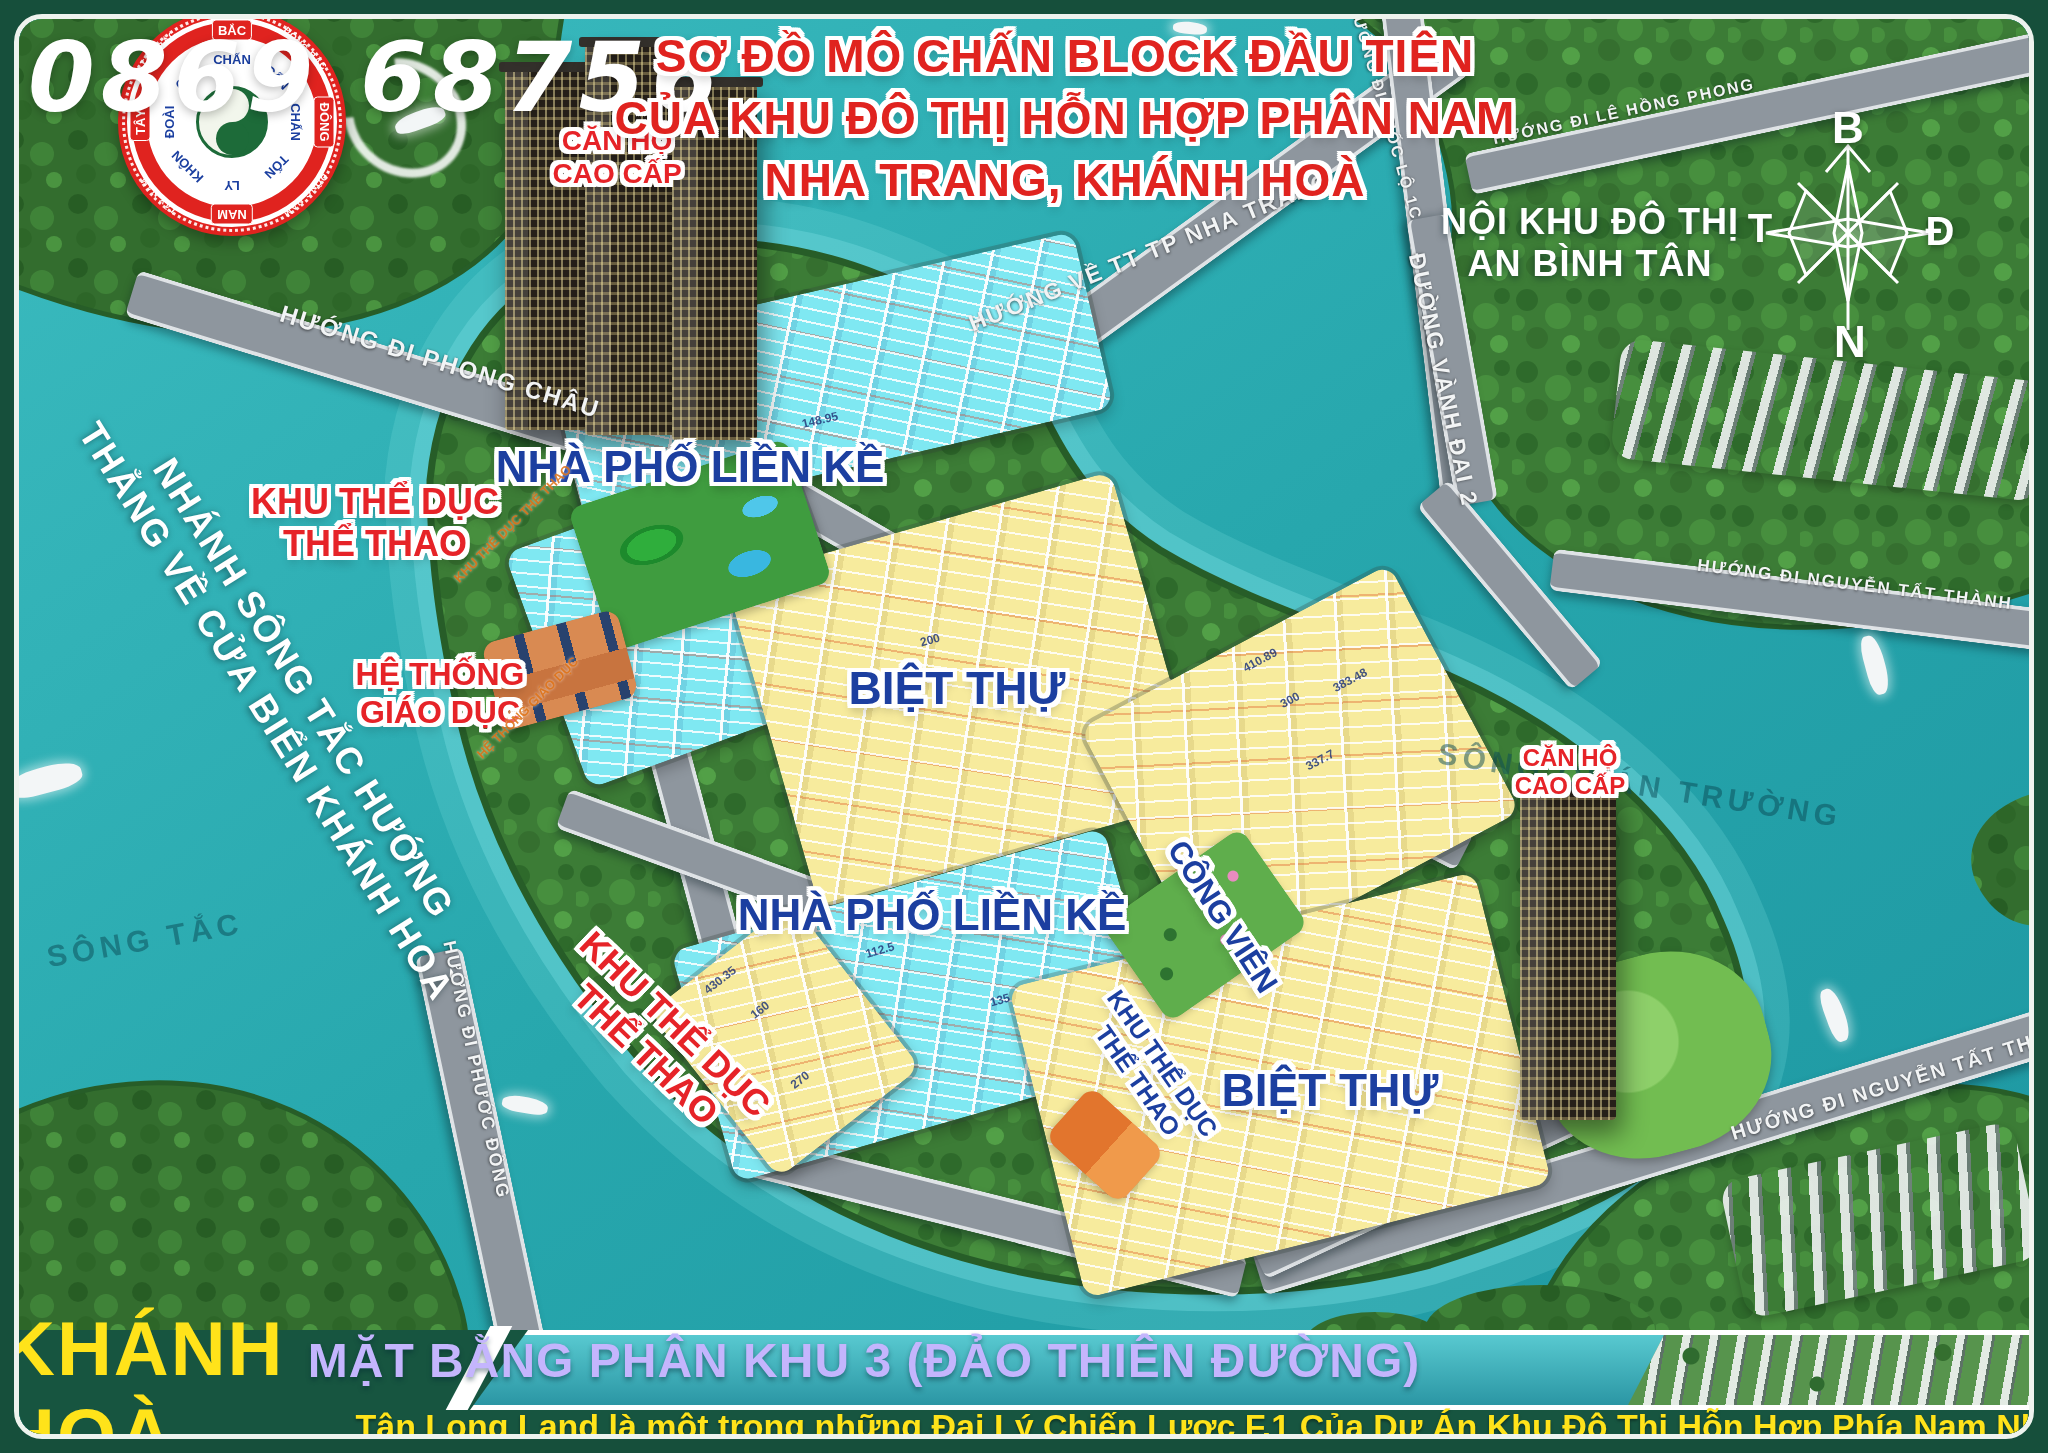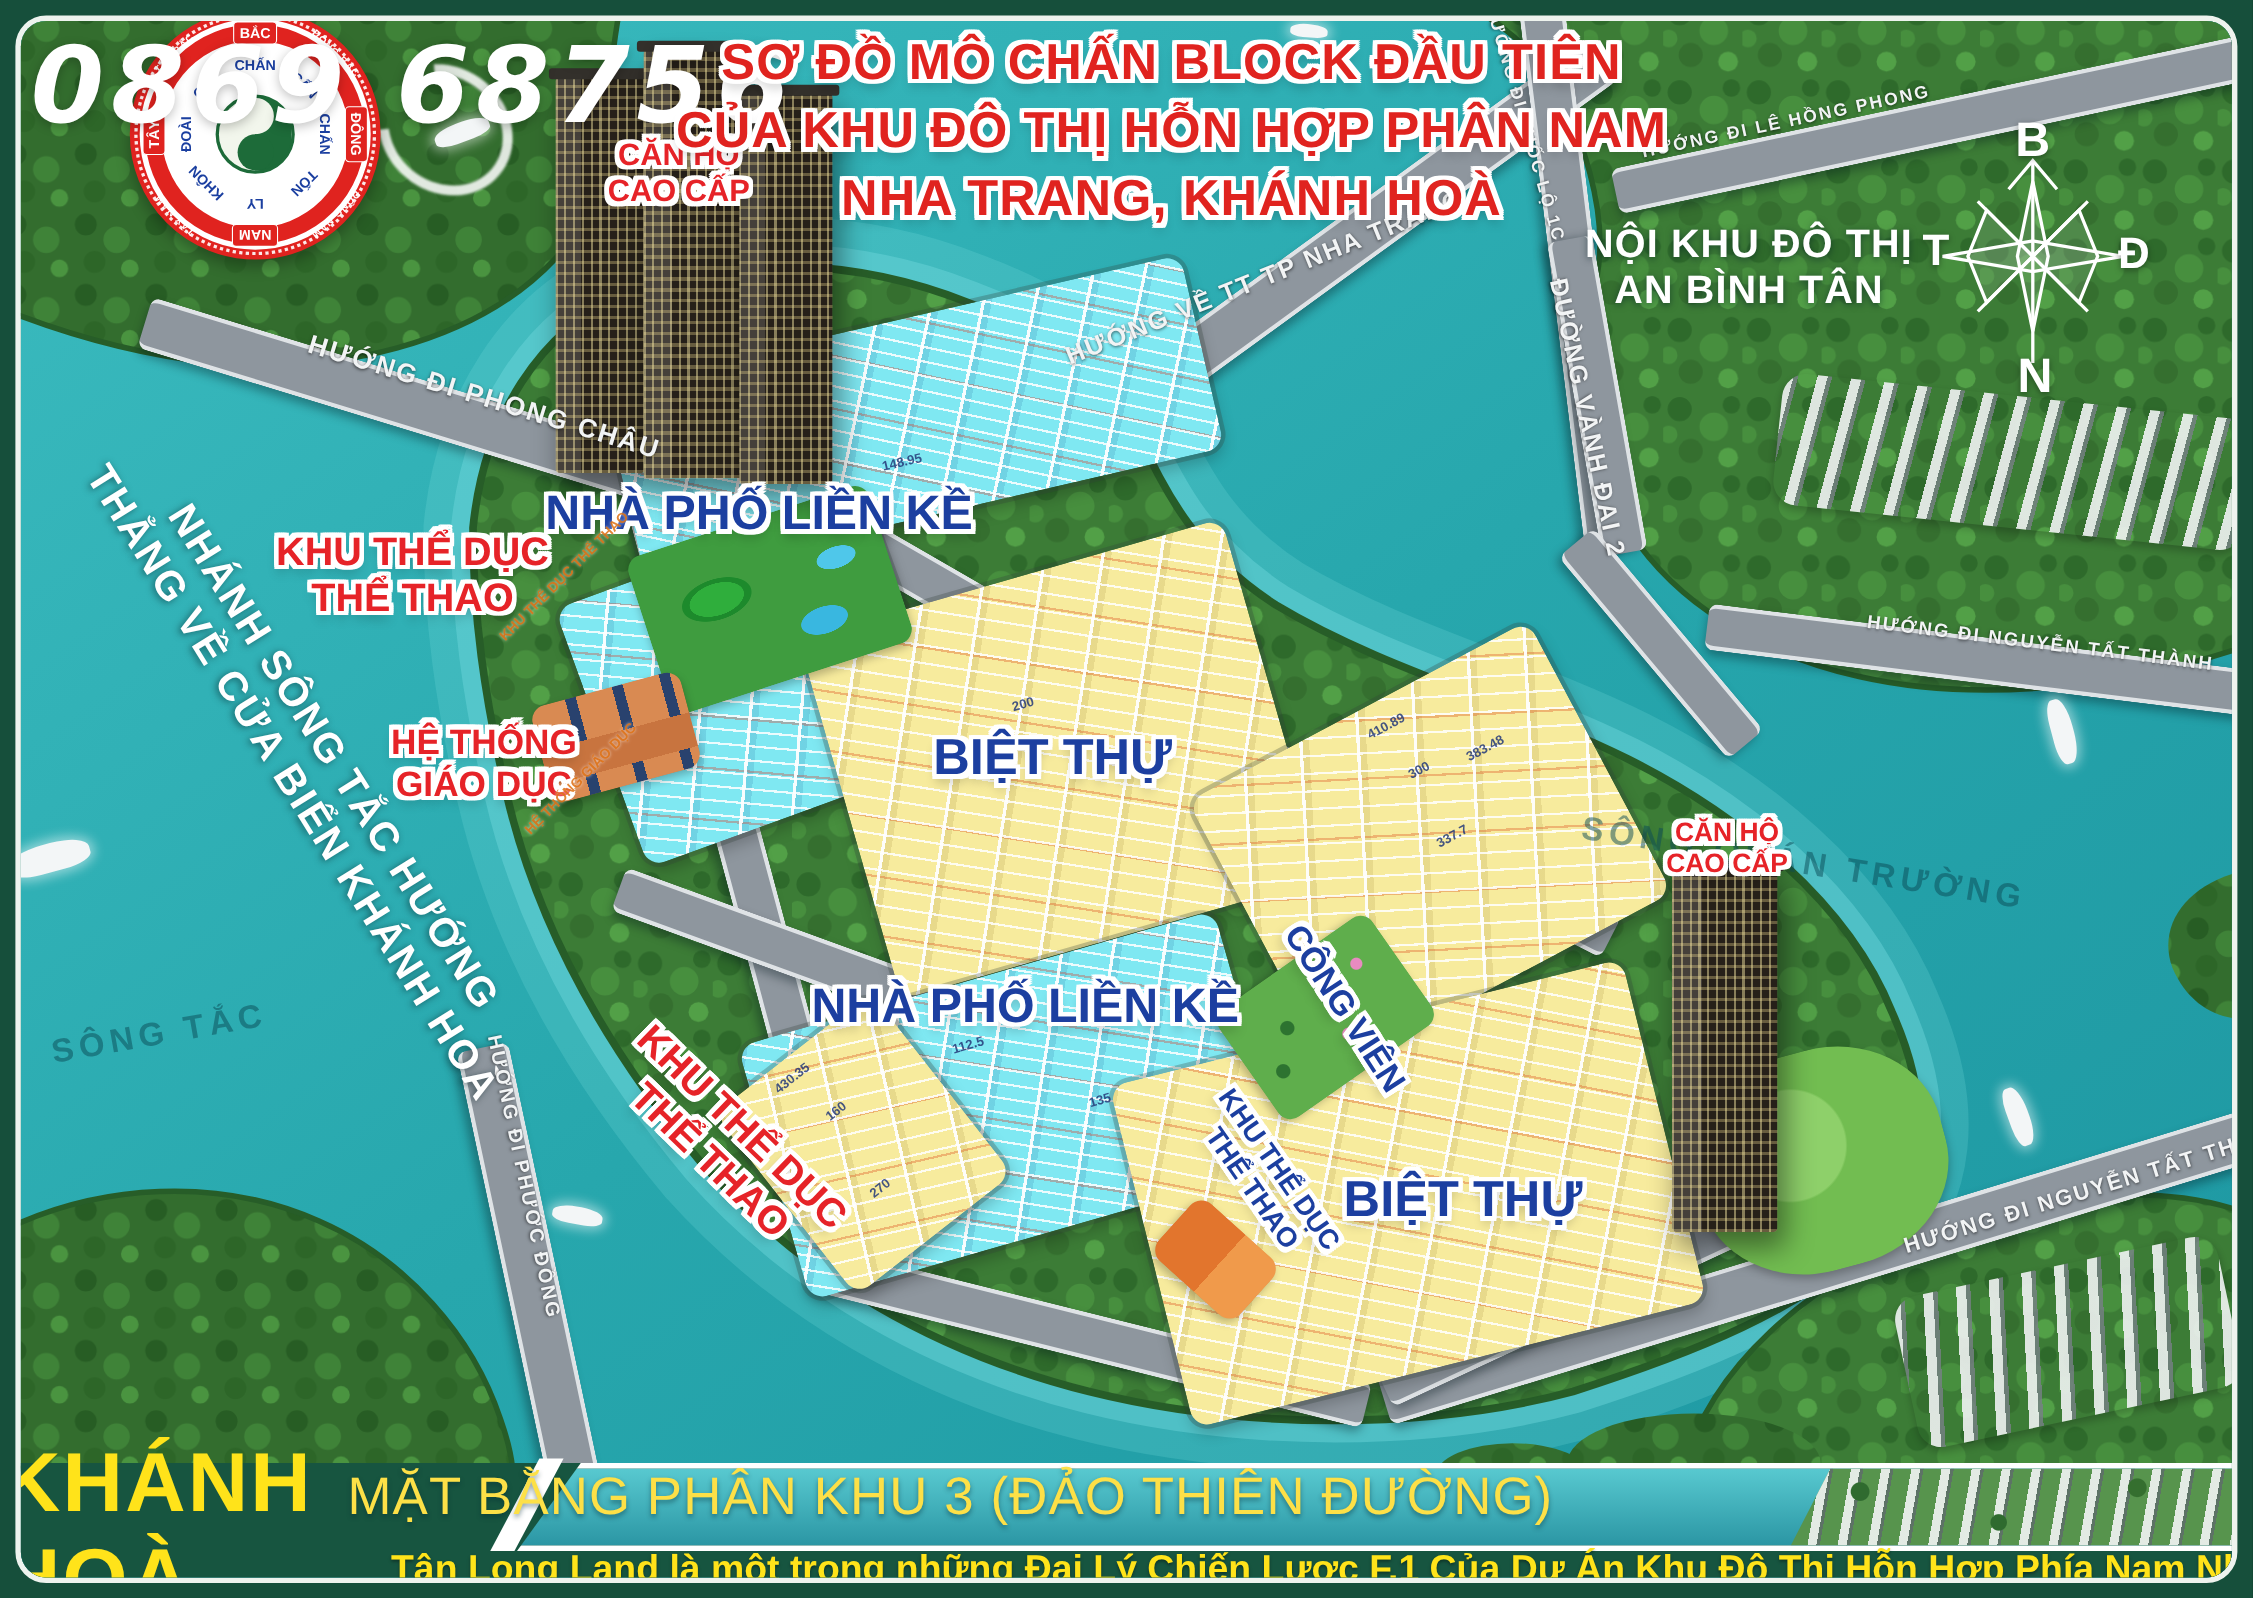--- a/index.html
+++ b/index.html
@@ -137,21 +137,21 @@
        radial-gradient(circle 9px at 45% 70%,#2f6b2f 0 7px,transparent 8px),
        radial-gradient(circle 10px at 75% 25%,#356f2f 0 8px,transparent 9px),
        repeating-linear-gradient(100deg,rgba(242,244,244,.9) 0 8px,rgba(95,104,110,.75) 8px 11px,transparent 11px 27px);
        clip-path:polygon(36px 0,100% 0,100% 100%,0 100%);}
   #footer .slash{position:absolute;left:468px;top:-4px;width:22px;height:84px;background:#fff;
        transform:skewX(-28deg);}
   #province{position:absolute;left:0;top:0;width:470px;height:100%;display:flex;
        align-items:center;justify-content:center;color:var(--accent-yellow);
        font-size:76px;font-weight:bold;letter-spacing:2px;}
   #plan-title{position:absolute;left:110px;right:430px;top:0;height:60px;display:flex;
-       align-items:center;justify-content:center;color:#fde047;font-size:48px;font-weight:normal;
+       align-items:center;justify-content:center;color:#c4b5fd;font-size:48px;font-weight:bold;
        letter-spacing:1px;text-shadow:0 3px 5px rgba(0,40,50,.45);white-space:nowrap;}
   #tagline{position:absolute;left:480px;right:10px;top:70px;height:53px;display:flex;
        align-items:center;justify-content:center;color:var(--accent-yellow);font-size:34px;
        font-weight:bold;white-space:nowrap;text-shadow:0 2px 3px rgba(0,0,0,.4);}
 </style>
 </head>
 <body>
 
 <div id="stage">
  <div id="map-clip">

